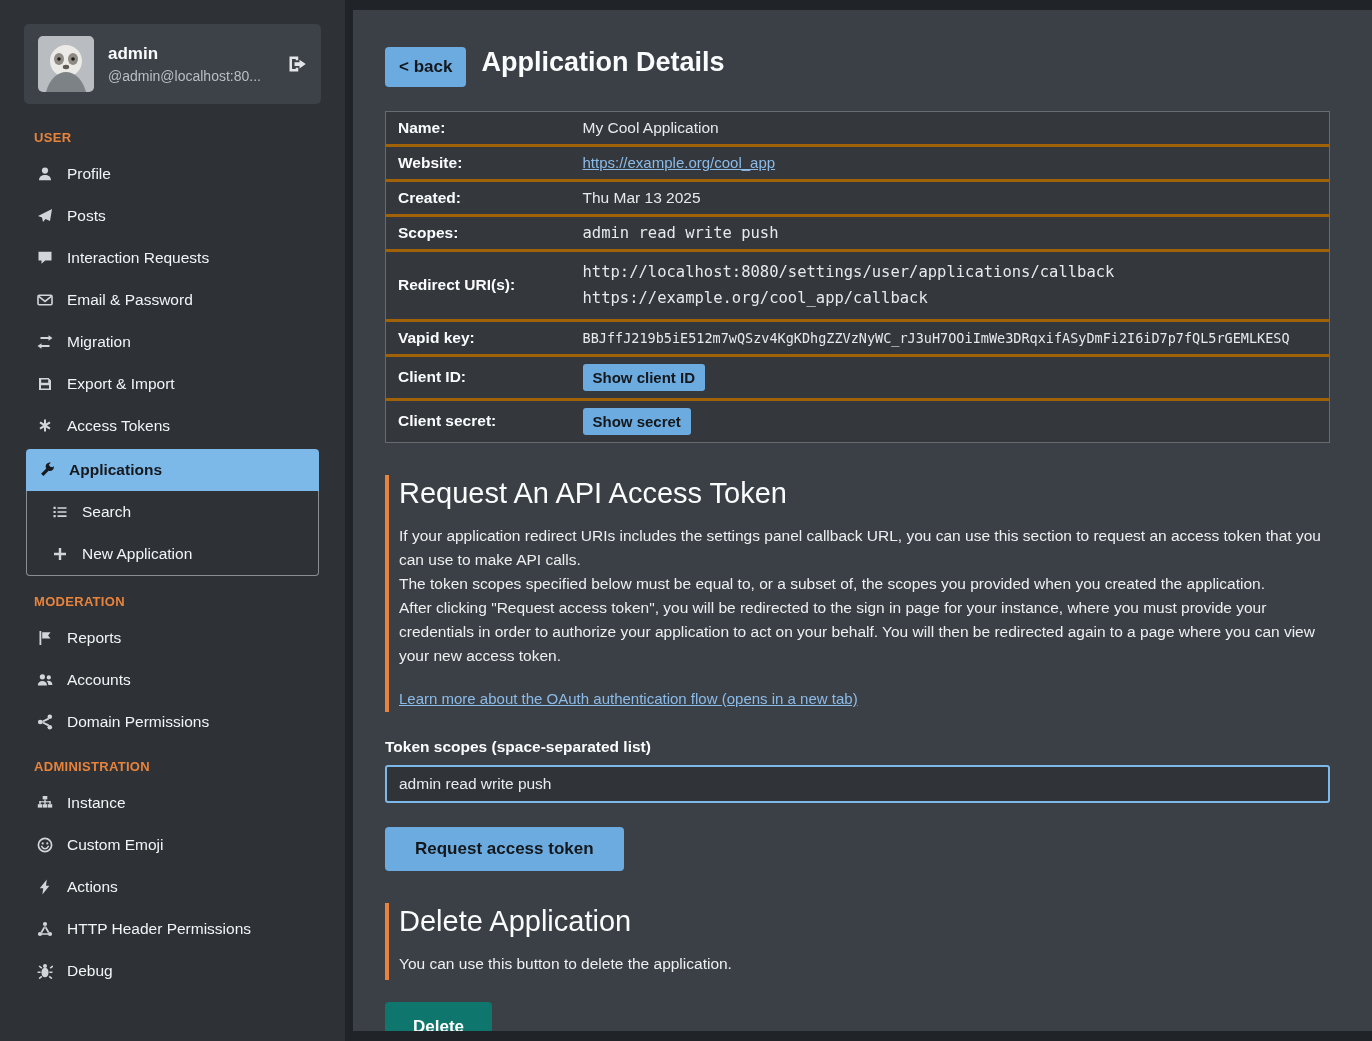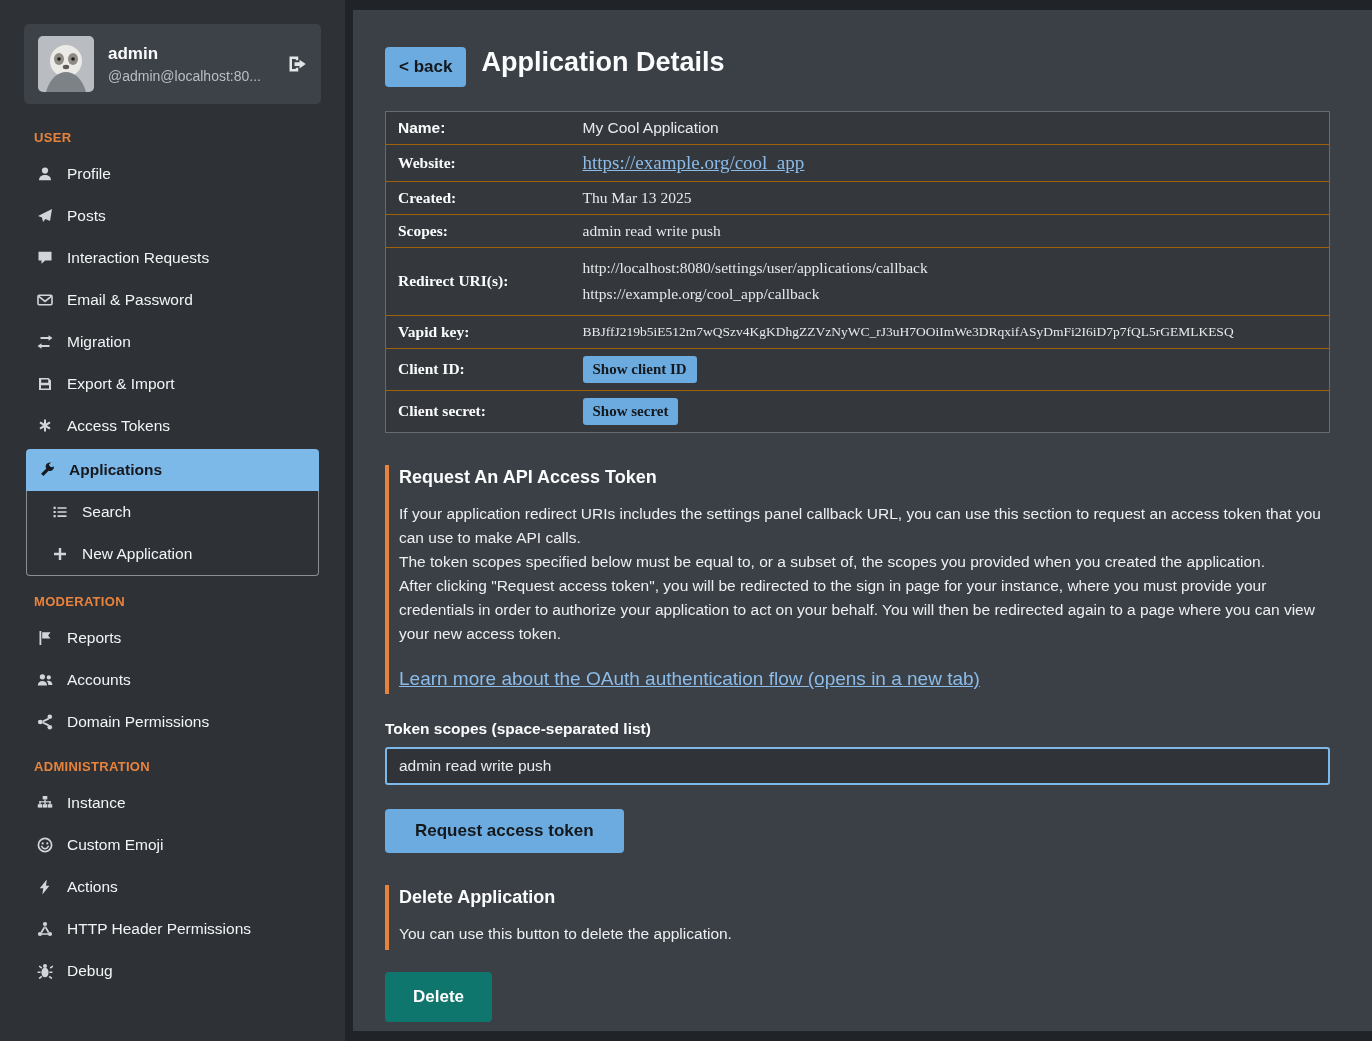--- a/index.html
+++ b/index.html
@@ -72,37 +72,37 @@
   }
   .back-btn { font-size:17px; padding:10px 14px; }
   .btn.small { font-size:15px; padding:5px 10px; border-radius:3px; }
   .btn.large { font-size:17px; padding:12px 30px; margin-top:24px; }
   .btn.danger { background:#0f766e; color:#ffffff; font-size:17px; padding:15px 28px; margin-top:22px; }
 
   table.details {
     width:100%; border-collapse:collapse;
     border:1px solid #666b71; background:#34383d;
   }
-  table.details tr + tr th, table.details tr + tr td { border-top:1px solid #a16207;font-family:Liberation Serif, serif; }
+  table.details tr + tr th, table.details tr + tr td { border-top:3px solid #a16207; }
   table.details th, table.details td {
     text-align:left; vertical-align:middle;
     padding:7px 12px; font-size:15.5px; color:#e7e9eb; font-weight:400;
   }
   table.details th { width:185px; font-weight:700; color:#fbfcfd; }
   .mono { font-family:"DejaVu Sans Mono", monospace; font-size:14px; }
   .mono.vapid { font-size:13.5px; word-break:break-all; }
   .mono div { line-height:1.7; }
-  .link { color:#8cbbe8; text-decoration:underline; cursor:pointer; font-size:19px; }
+  .link { color:#8cbbe8; text-decoration:underline; cursor:pointer; font-size:15px; }
 
   .callout {
     border-left:4px solid #e8833c;
     padding:2px 0 4px 10px;
     margin-top:32px;
   }
-  .callout h2 { font-size:18px; margin:0 0 14px; font-weight:700; }
+  .callout h2 { font-size:29px; margin:0 0 14px; font-weight:400; }
   .callout p { margin:0; font-size:15.5px; line-height:1.55; color:#edeff1; max-width:960px; }
   .callout .link { display:inline-block; margin-top:22px; }
 
   .form-label { display:block; font-weight:700; font-size:15.5px; margin:26px 0 9px; }
   .text-input {
     width:100%; height:38px;
     background:#303439; border:2px solid #7cb8e8; border-radius:3px;
     color:#e9ebed; font-size:15.5px; padding:0 12px;
     font-family:inherit; outline:none;
   }

